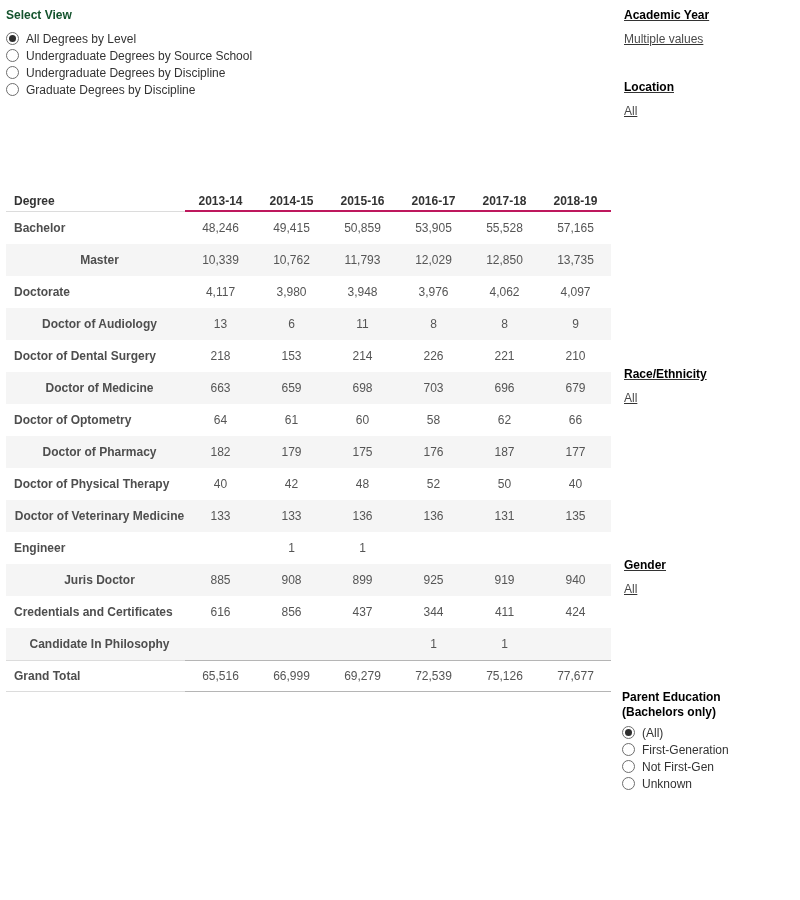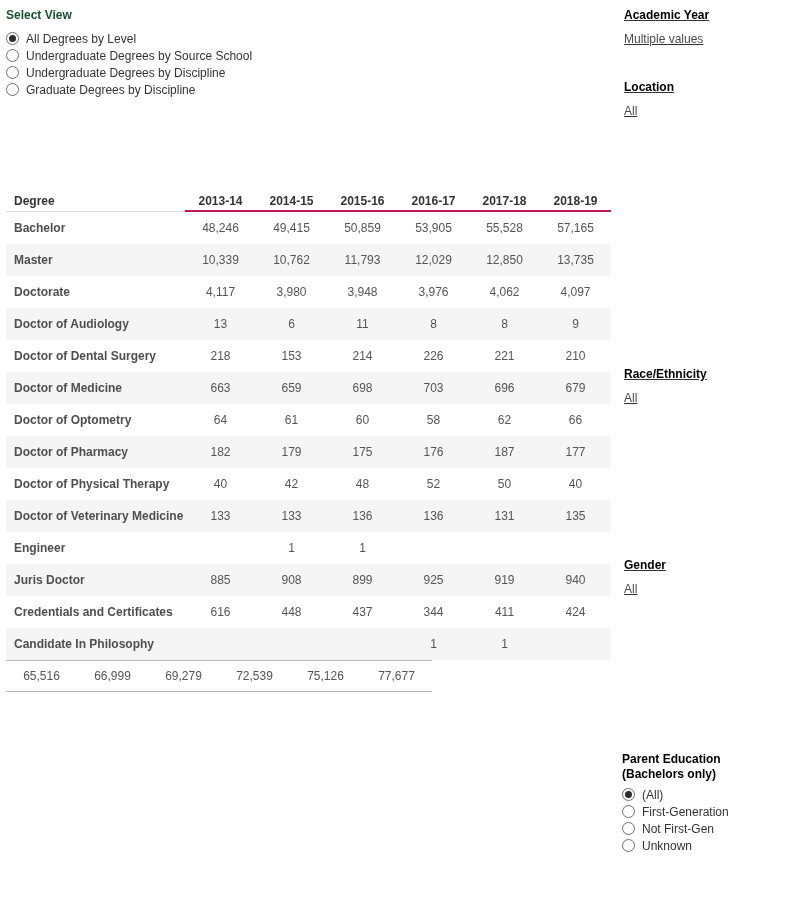--- a/index.html
+++ b/index.html
@@ -41,40 +41,40 @@
   .th {
     height: 22px; line-height: 22px; font-weight: bold; color: #333;
   }
   .th.lbl {
     width: 179px; padding-left: 8px; border-bottom: 1px solid #dcdcdc;
   }
   .th.yr {
     width: 71px; text-align: center; border-bottom: 2px solid #be185d;
   }
   .trow { display: flex; }
-  .trow.striped .tcell { background: #f5f5f5; }
+  .trow.striped .tcell { background: #f5f5f5; text-align: center; }
   .tcell { height: 32px; line-height: 32px; }
   .tcell.label {
     width: 179px; padding-left: 8px; font-weight: bold; color: #4e4e4e;
     white-space: nowrap;
   }
   .tcell.num { width: 71px; text-align: center; color: #555; }
   .trow.total .tcell {
     border-top: 1px solid #b5b5b5; border-bottom: 1px solid #b5b5b5;
     height: 32px; line-height: 30px;
   }
   .trow.total .tcell.label {
     border-top-color: #dcdcdc; border-bottom-color: #dcdcdc;
   }
 
   
   .filter { position: absolute; left: 624px; text-decoration: underline; }
   .ftitle { font-weight: bold; color: #000; line-height: 14px; }
   .fvalue { color: #4a4a4a; margin-top: 10px; }
-  .parent-ed { position: absolute; left: 622px; top: 752px; }
+  .parent-ed { position: absolute; left: 622px; top: 690px; }
   .parent-ed .ftitle { line-height: 15px; }
   .parent-ed .radio-row { margin-left: 0; }
   .parent-ed .radio { margin-left: 0; margin-right: 7px; }
   .parent-ed .options { margin-top: 4px; }
 </style>
 </head>
 <body>
 
 <div class="select-view">
   <div class="group-title">Select View</div>
@@ -211,36 +211,37 @@
         <div class="tcell num">885</div>
         <div class="tcell num">908</div>
         <div class="tcell num">899</div>
         <div class="tcell num">925</div>
         <div class="tcell num">919</div>
         <div class="tcell num">940</div>
       </div>
       <div class="trow">
         <div class="tcell label">Credentials and Certificates</div>
         <div class="tcell num">616</div>
-        <div class="tcell num">448</div>
+        <div class="tcell num">856</div>
         <div class="tcell num">437</div>
         <div class="tcell num">344</div>
         <div class="tcell num">411</div>
         <div class="tcell num">424</div>
       </div>
       <div class="trow striped">
         <div class="tcell label">Candidate In Philosophy</div>
         <div class="tcell num"></div>
         <div class="tcell num"></div>
         <div class="tcell num"></div>
         <div class="tcell num">1</div>
         <div class="tcell num">1</div>
         <div class="tcell num"></div>
       </div>
       <div class="trow total">
+        <div class="tcell label">Grand Total</div>
         <div class="tcell num">65,516</div>
         <div class="tcell num">66,999</div>
         <div class="tcell num">69,279</div>
         <div class="tcell num">72,539</div>
         <div class="tcell num">75,126</div>
         <div class="tcell num">77,677</div>
       </div>
     </div>
 </div>
 

